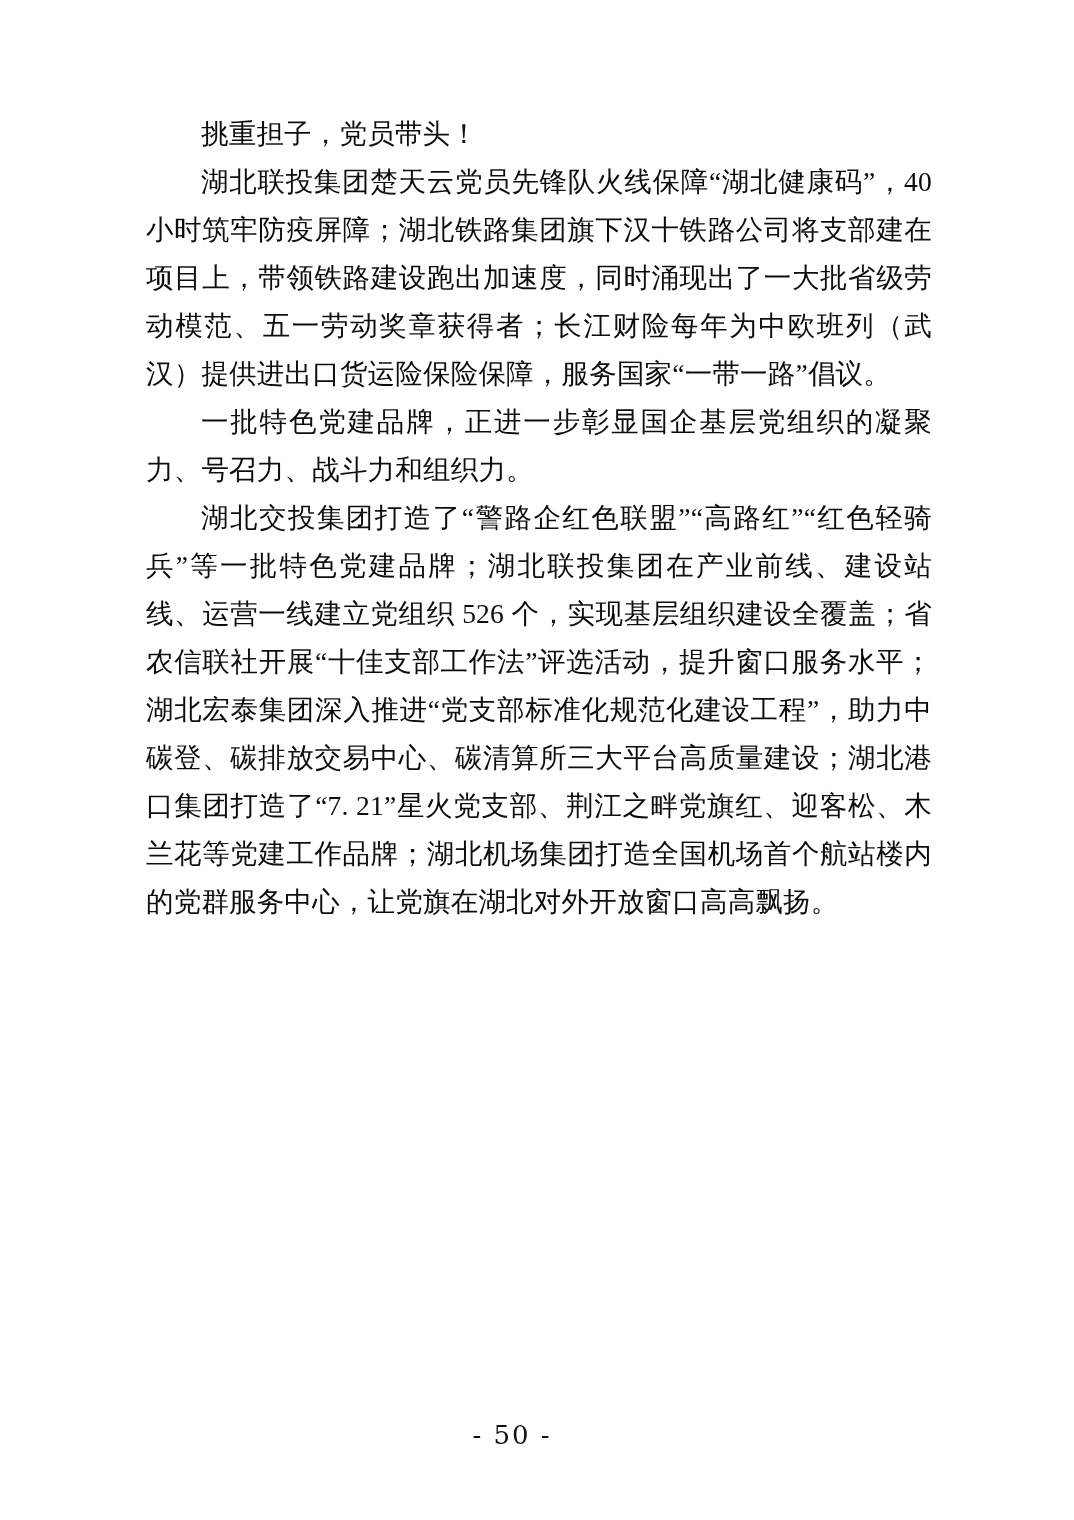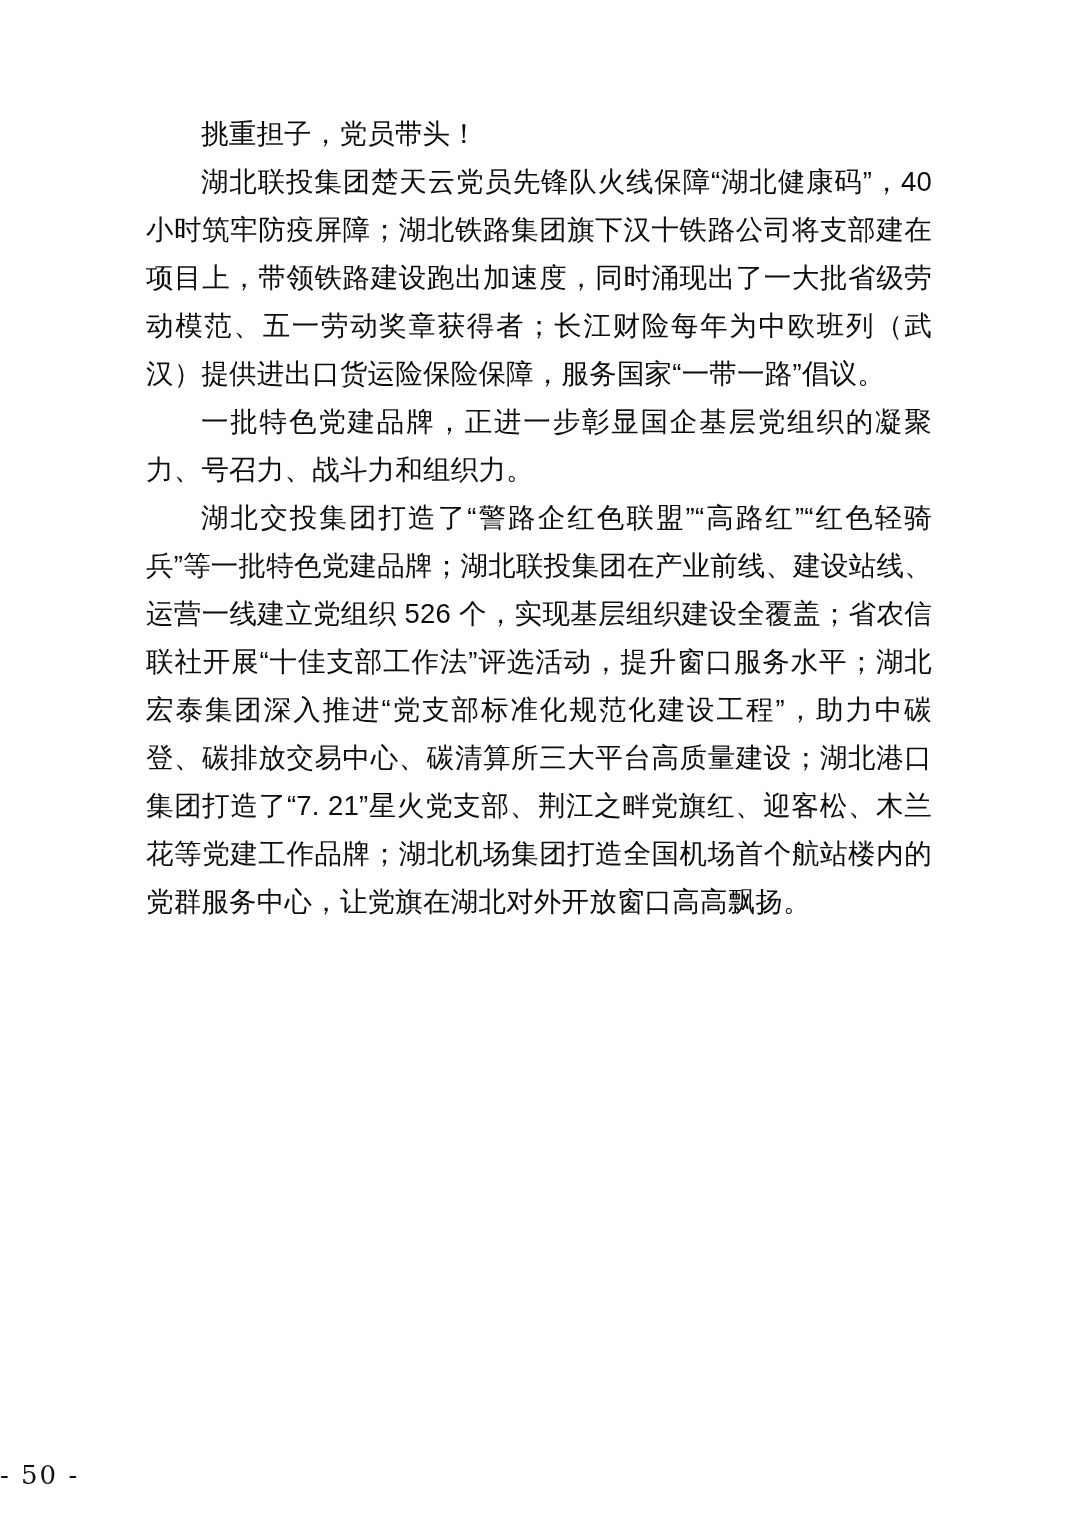--- a/index.html
+++ b/index.html
@@ -30,36 +30,36 @@
     width: 786px;
   }
   .para {
     font-size: 27.5px;
     line-height: 48px;
     text-align: justify;
     text-justify: inter-ideograph;
     letter-spacing: 0.2px;
     margin: 0 0 0 0;
     text-indent: 2em;
-    font-family: Liberation Sans, sans-serif;
+    font-family: Liberation Serif, serif;
     color: #0d0d0d;
   }
   .para.lead {
     text-indent: 2em;
   }
   .footer {
     position: absolute;
     left: 0;
     top: 1420px;
     width: 1024px;
+    text-align: center;
     font-size: 26px;
     letter-spacing: 2px;
     font-family: "DejaVu Serif", "Liberation Serif", serif;
     color: #111111;
-    margin-top: 40px;
   }
 </style>
 </head>
 <body>
 
 <div class="page">
   <div class="content">
     <p class="para lead">挑重担子，党员带头！</p>
     <p class="para">湖北联投集团楚天云党员先锋队火线保障“湖北健康码”，40 小时筑牢防疫屏障；湖北铁路集团旗下汉十铁路公司将支部建在项目上，带领铁路建设跑出加速度，同时涌现出了一大批省级劳动模范、五一劳动奖章获得者；长江财险每年为中欧班列（武汉）提供进出口货运险保险保障，服务国家“一带一路”倡议。</p>
     <p class="para">一批特色党建品牌，正进一步彰显国企基层党组织的凝聚力、号召力、战斗力和组织力。</p>

